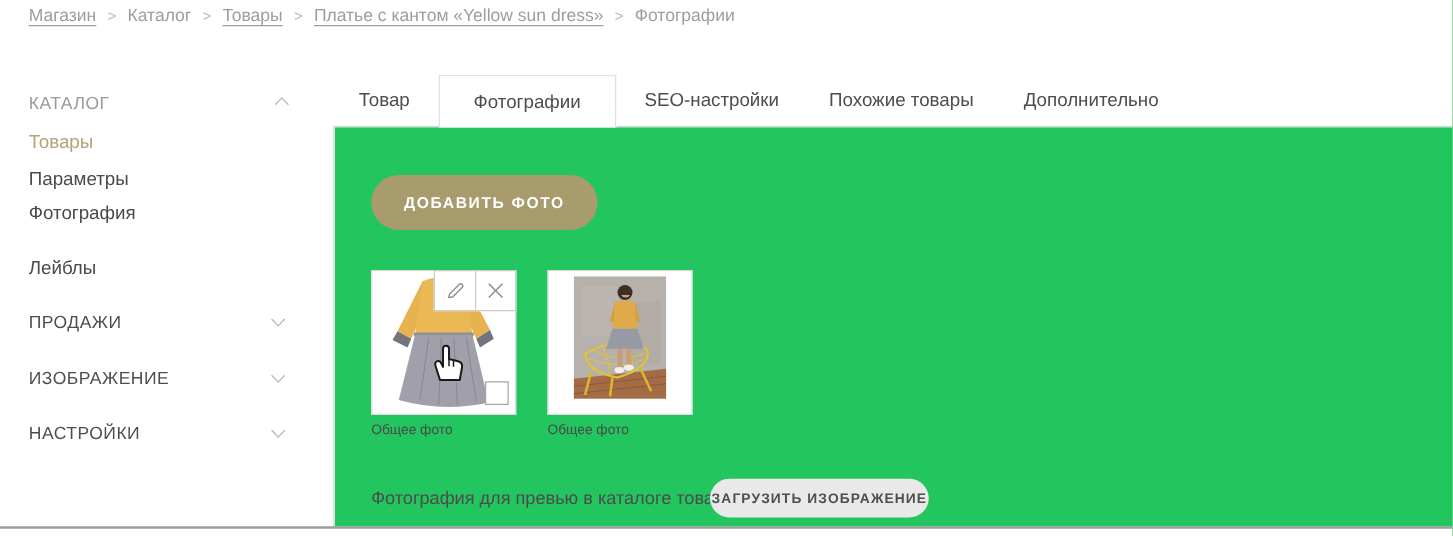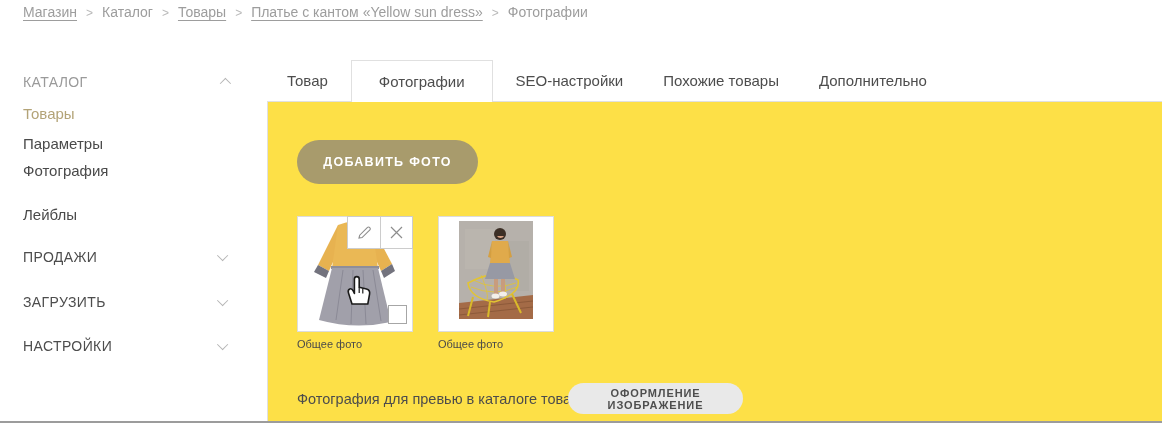--- a/index.html
+++ b/index.html
@@ -32,21 +32,21 @@
   .tabs { position:absolute; left:267px; top:60px; height:42px; display:flex; z-index:2; }
   .tab { line-height:42px; padding:0 20px; font-size:15px; color:#4d4d4d; cursor:pointer; white-space:nowrap; }
   .tab.active {
     background:#fff; border:1px solid #e0e0e0; border-bottom:none;
     padding:0 27px; margin-left:3px; margin-right:3px;
   }
 
   
   .panel {
     position:absolute; left:267px; top:101px; width:895px; height:320px;
-    border-top:1px solid #e0e0e0; border-left:1px solid #e0e0e0; background:#fde047; z-index:1;
+    border-top:1px solid #e0e0e0; border-left:1px solid #e0e0e0; background:#22c55e; z-index:1;
   }
   .btn-gold {
     position:absolute; left:29px; top:38px; width:181px; height:44px;
     border:none; border-radius:22px; background:var(--accent_gold);
     color:#fff; font-size:12.5px; font-weight:bold; letter-spacing:1.3px;
     font-family:"Liberation Sans", sans-serif; cursor:pointer;
   }
   .card {
     position:absolute; top:114px; width:116px; height:116px;
     border:1px solid #dcdcdc; background:#fff; cursor:pointer;
@@ -91,21 +91,21 @@
   <div class="side-item active" style="top:105px;">Товары</div>
   <div class="side-item" style="top:135px;">Параметры</div>
   <div class="side-item" style="top:162px;">Фотография</div>
   <div class="side-item" style="top:189px;margin-top:17px;">Лейблы</div>
 
   <div class="side-sec" style="top:249px;">
     <span>ПРОДАЖИ</span>
     <span class="chev down"></span>
   </div>
   <div class="side-sec" style="top:294px;">
-    <span>ЗАГРУЗИТЬ</span>
+    <span>ИЗОБРАЖЕНИЕ</span>
     <span class="chev down"></span>
   </div>
   <div class="side-sec" style="top:338px;justify-content:space-between;">
     <span>НАСТРОЙКИ</span>
     <span class="chev down"></span>
   </div>
 </div>
 
 <div class="tabs">
   <div class="tab">Товар</div>
@@ -187,16 +187,16 @@
       <rect x="42" y="58" width="4" height="13" fill="#c89c7d"></rect>
       <ellipse cx="36.5" cy="75" rx="4" ry="2.5" fill="#f3f0ea"></ellipse>
       <ellipse cx="44" cy="73" rx="4" ry="2.5" fill="#f3f0ea"></ellipse>
     </svg>
   </div>
 
   <div class="cap first">Общее фото</div>
   <div class="cap second">Общее фото</div>
 
   <div class="prev-label">Фотография для превью в каталоге товаров:</div>
-  <button class="btn-gray">ОФОРМЛЕНИЕ ИЗОБРАЖЕНИЕ</button>
+  <button class="btn-gray">ЗАГРУЗИТЬ ИЗОБРАЖЕНИЕ</button>
 </div>
 
 <div class="bottom-line"></div>
 
 </body></html>

